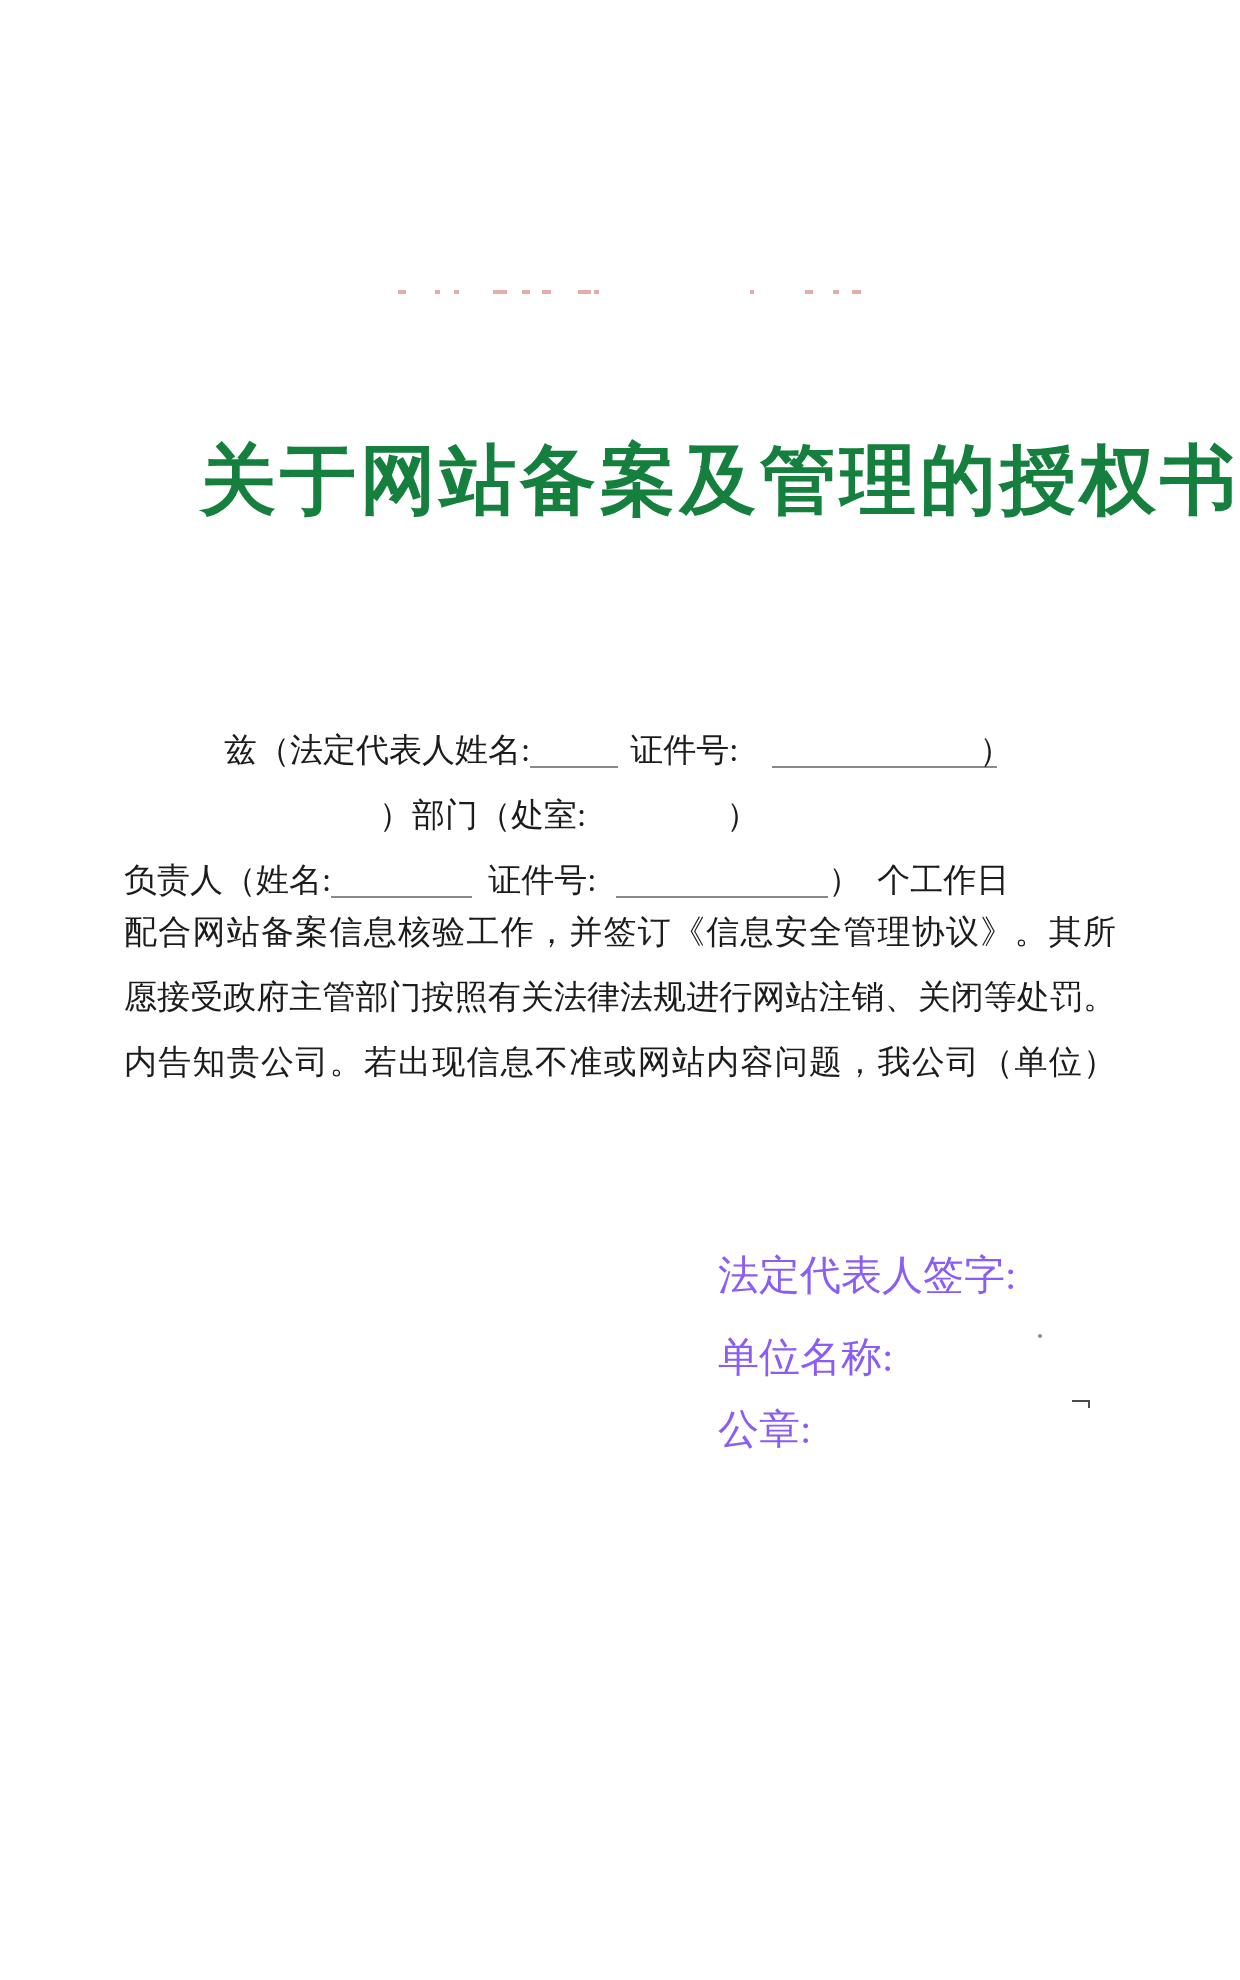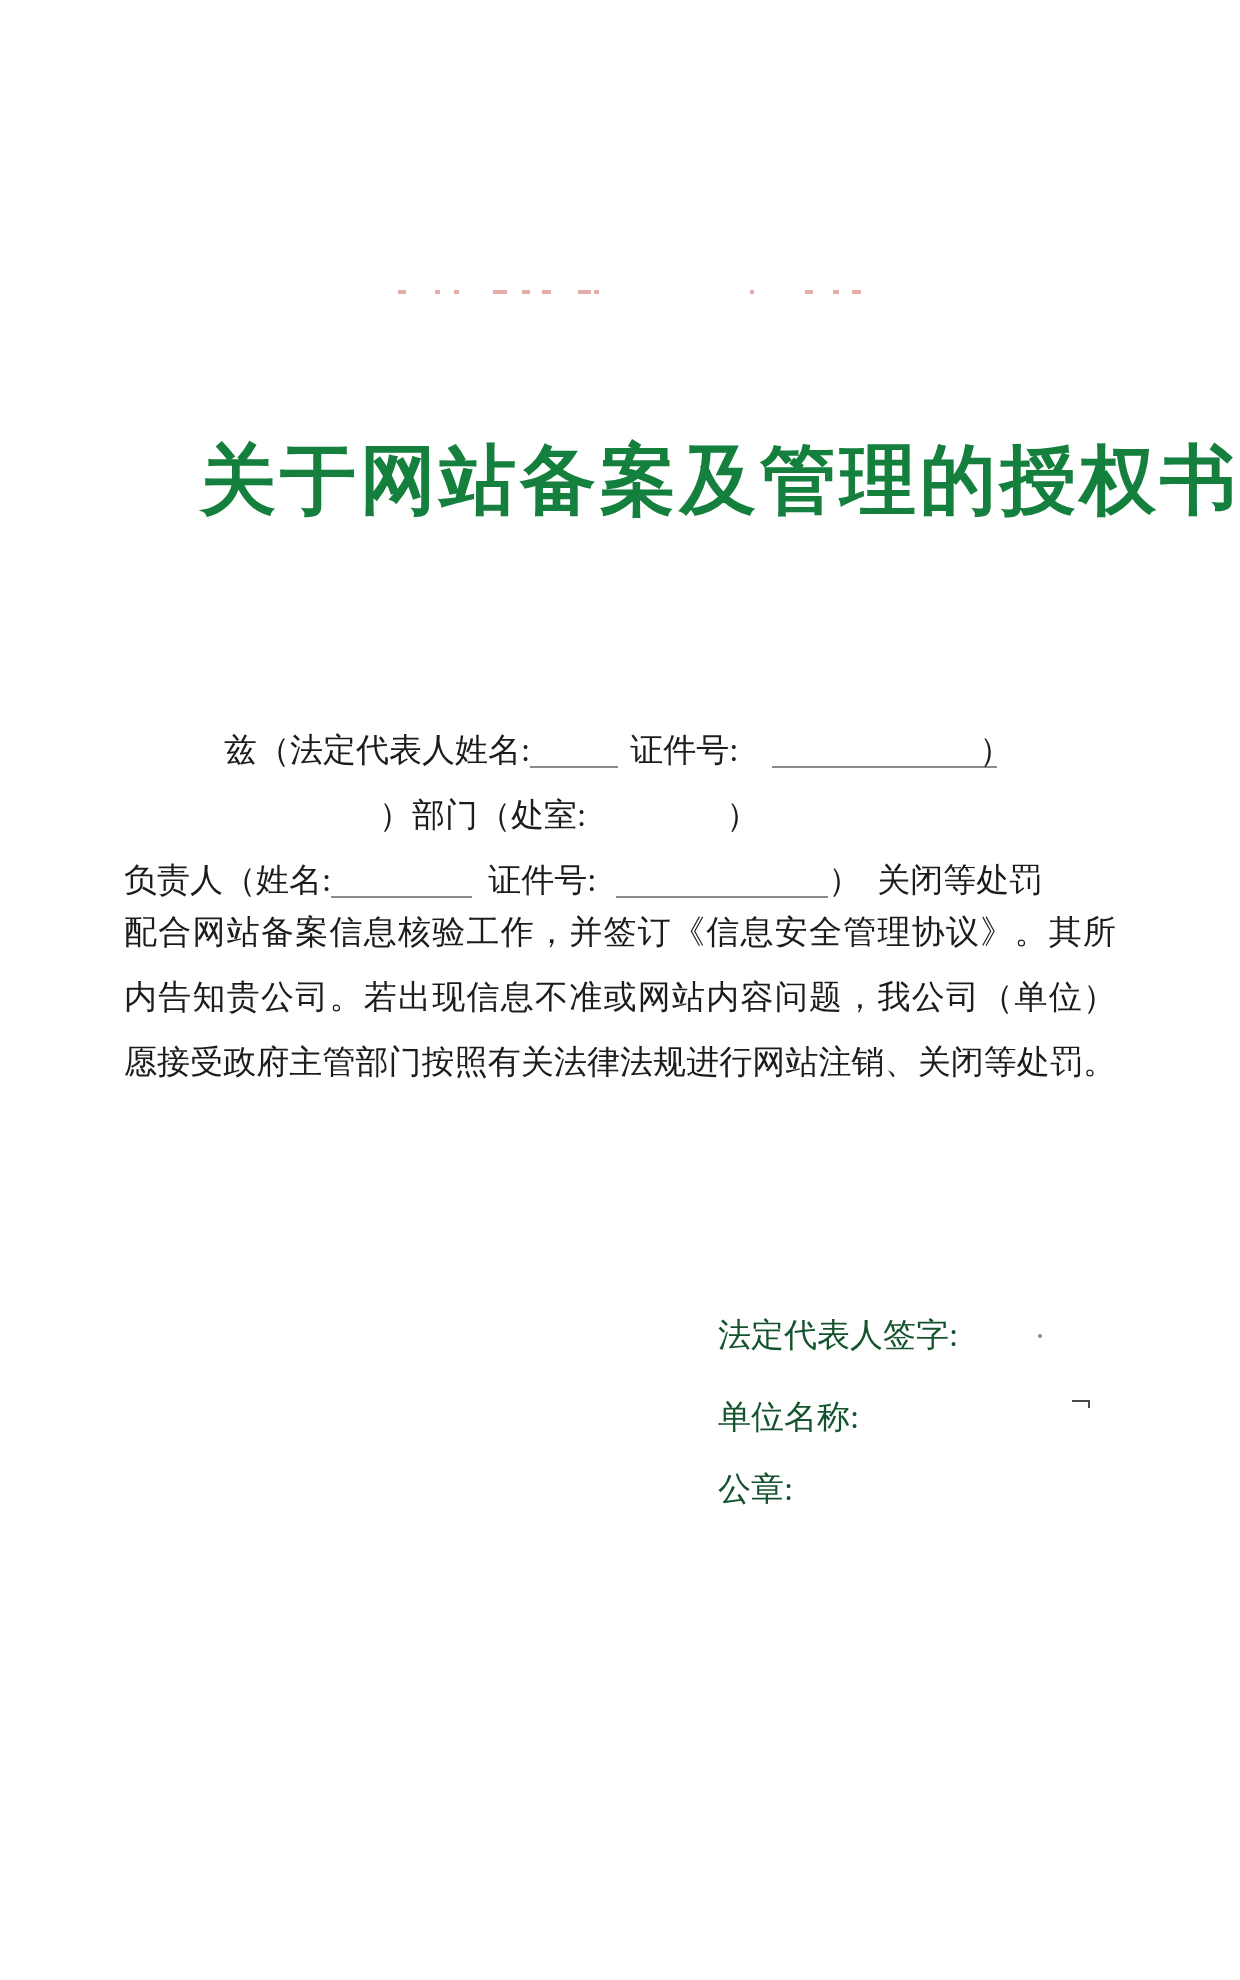--- a/index.html
+++ b/index.html
@@ -68,24 +68,24 @@
     height: 10px;
     margin-bottom: 2px;
   }
   .blank-s {
     display: inline-block;
     height: 10px;
   }
   .close-overlap { margin-left: -18px; }
   .sig-block {
     position: absolute;
-    top: 1318px;
+    top: 1258px;
     left: 718px;
-    font-size: 33px;
-    color: #14532d;
+    font-size: 41px;
+    color: #8b5cf6;
   }
   .sig-line { line-height: 34px; white-space: nowrap; }
   .sig-line.s2 { margin-top: 48px; }
   .sig-line.s3 { margin-top: 38px; }
   .dot-artifact {
     position: absolute;
     top: 1334px;
     left: 1038px;
     width: 4px;
     height: 4px;
@@ -140,26 +140,26 @@
       <span class="blank-s" style="width:140px"></span>
       <span>）</span>
     </div>
 
     <div class="fline">
       <span>负责人（姓名:</span>
       <span class="blank-u" style="width:141px"></span>
       <span style="margin-left:16px">证件号:</span>
       <span class="blank-u" style="width:212px; margin-left:20px"></span>
       <span>）</span>
-      <span style="margin-left:16px">关闭等处罚</span>
+      <span style="margin-left:16px">个工作日</span>
     </div>
 
     <div class="tline">配合网站备案信息核验工作，并签订《信息安全管理协议》。其所</div>
+    <div class="tline">愿接受政府主管部门按照有关法律法规进行网站注销、关闭等处罚。</div>
     <div class="tline">内告知贵公司。若出现信息不准或网站内容问题，我公司（单位）</div>
-    <div class="tline">愿接受政府主管部门按照有关法律法规进行网站注销、关闭等处罚。</div>
   </div>
 
   <div class="sig-block">
     <div class="sig-line s1">法定代表人签字:</div>
     <div class="sig-line s2">单位名称:</div>
     <div class="sig-line s3">公章:</div>
   </div>
 
   <div class="dot-artifact"></div>
   <div class="hook-artifact"></div>

